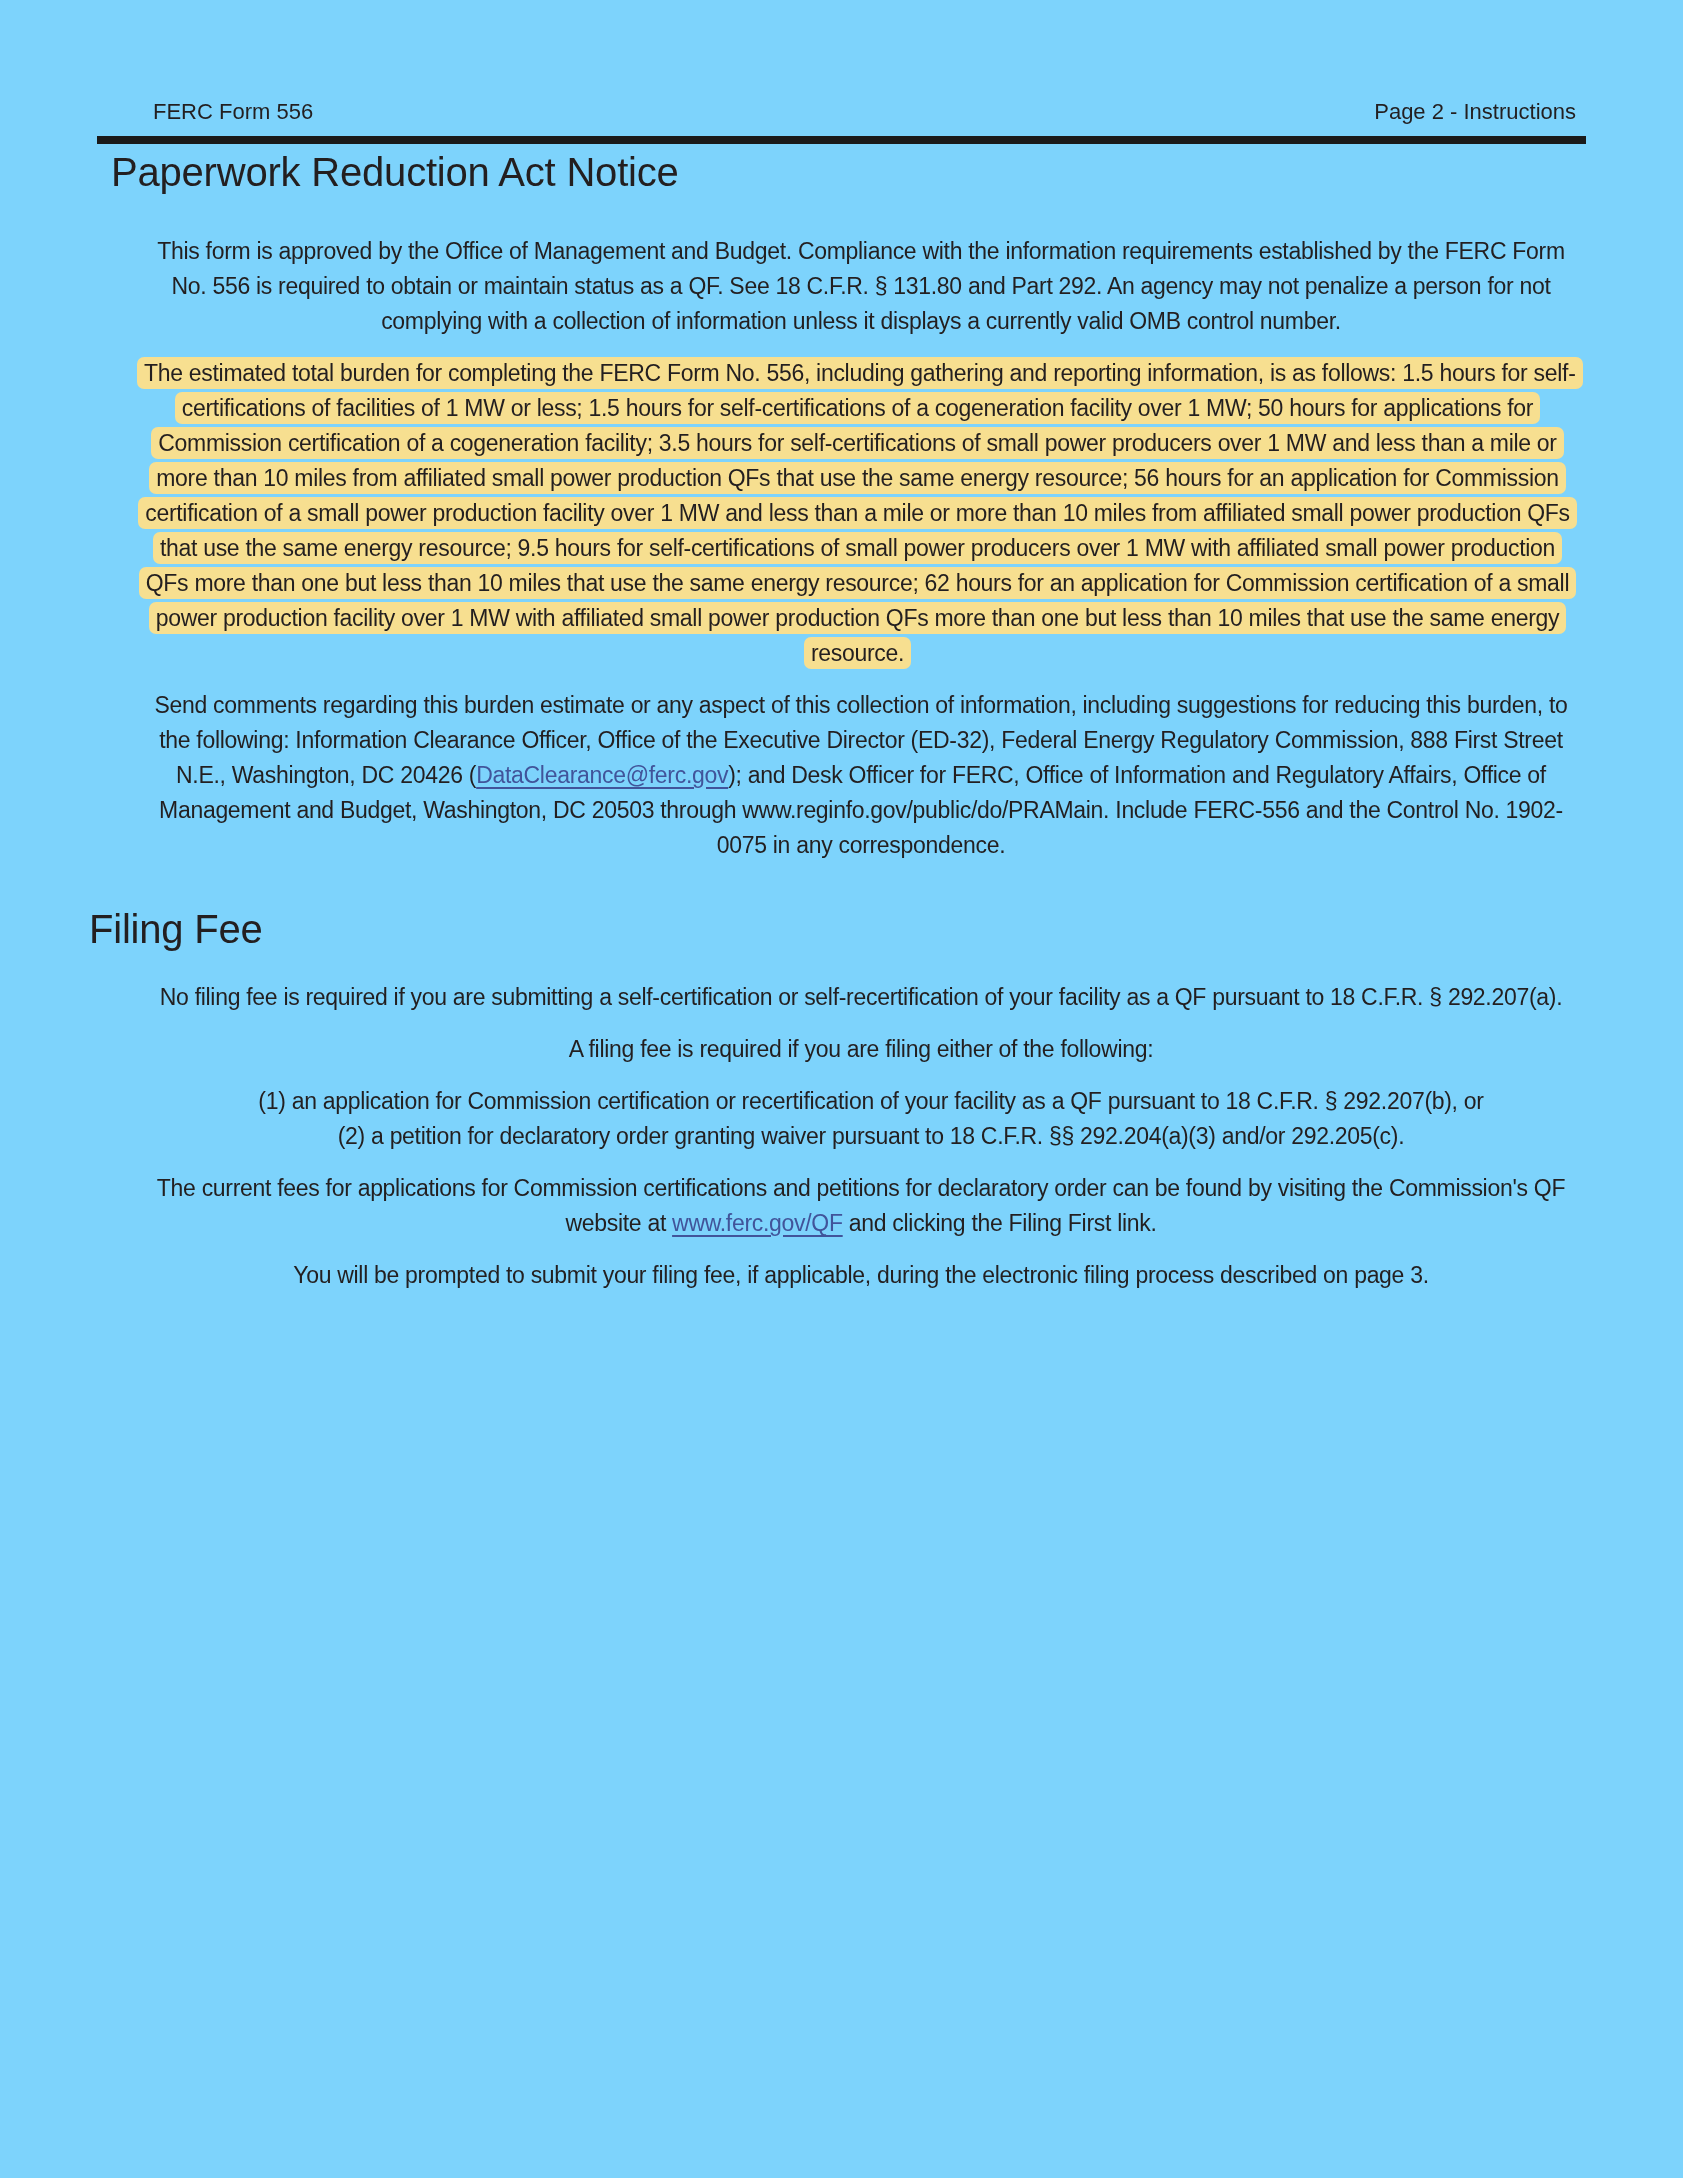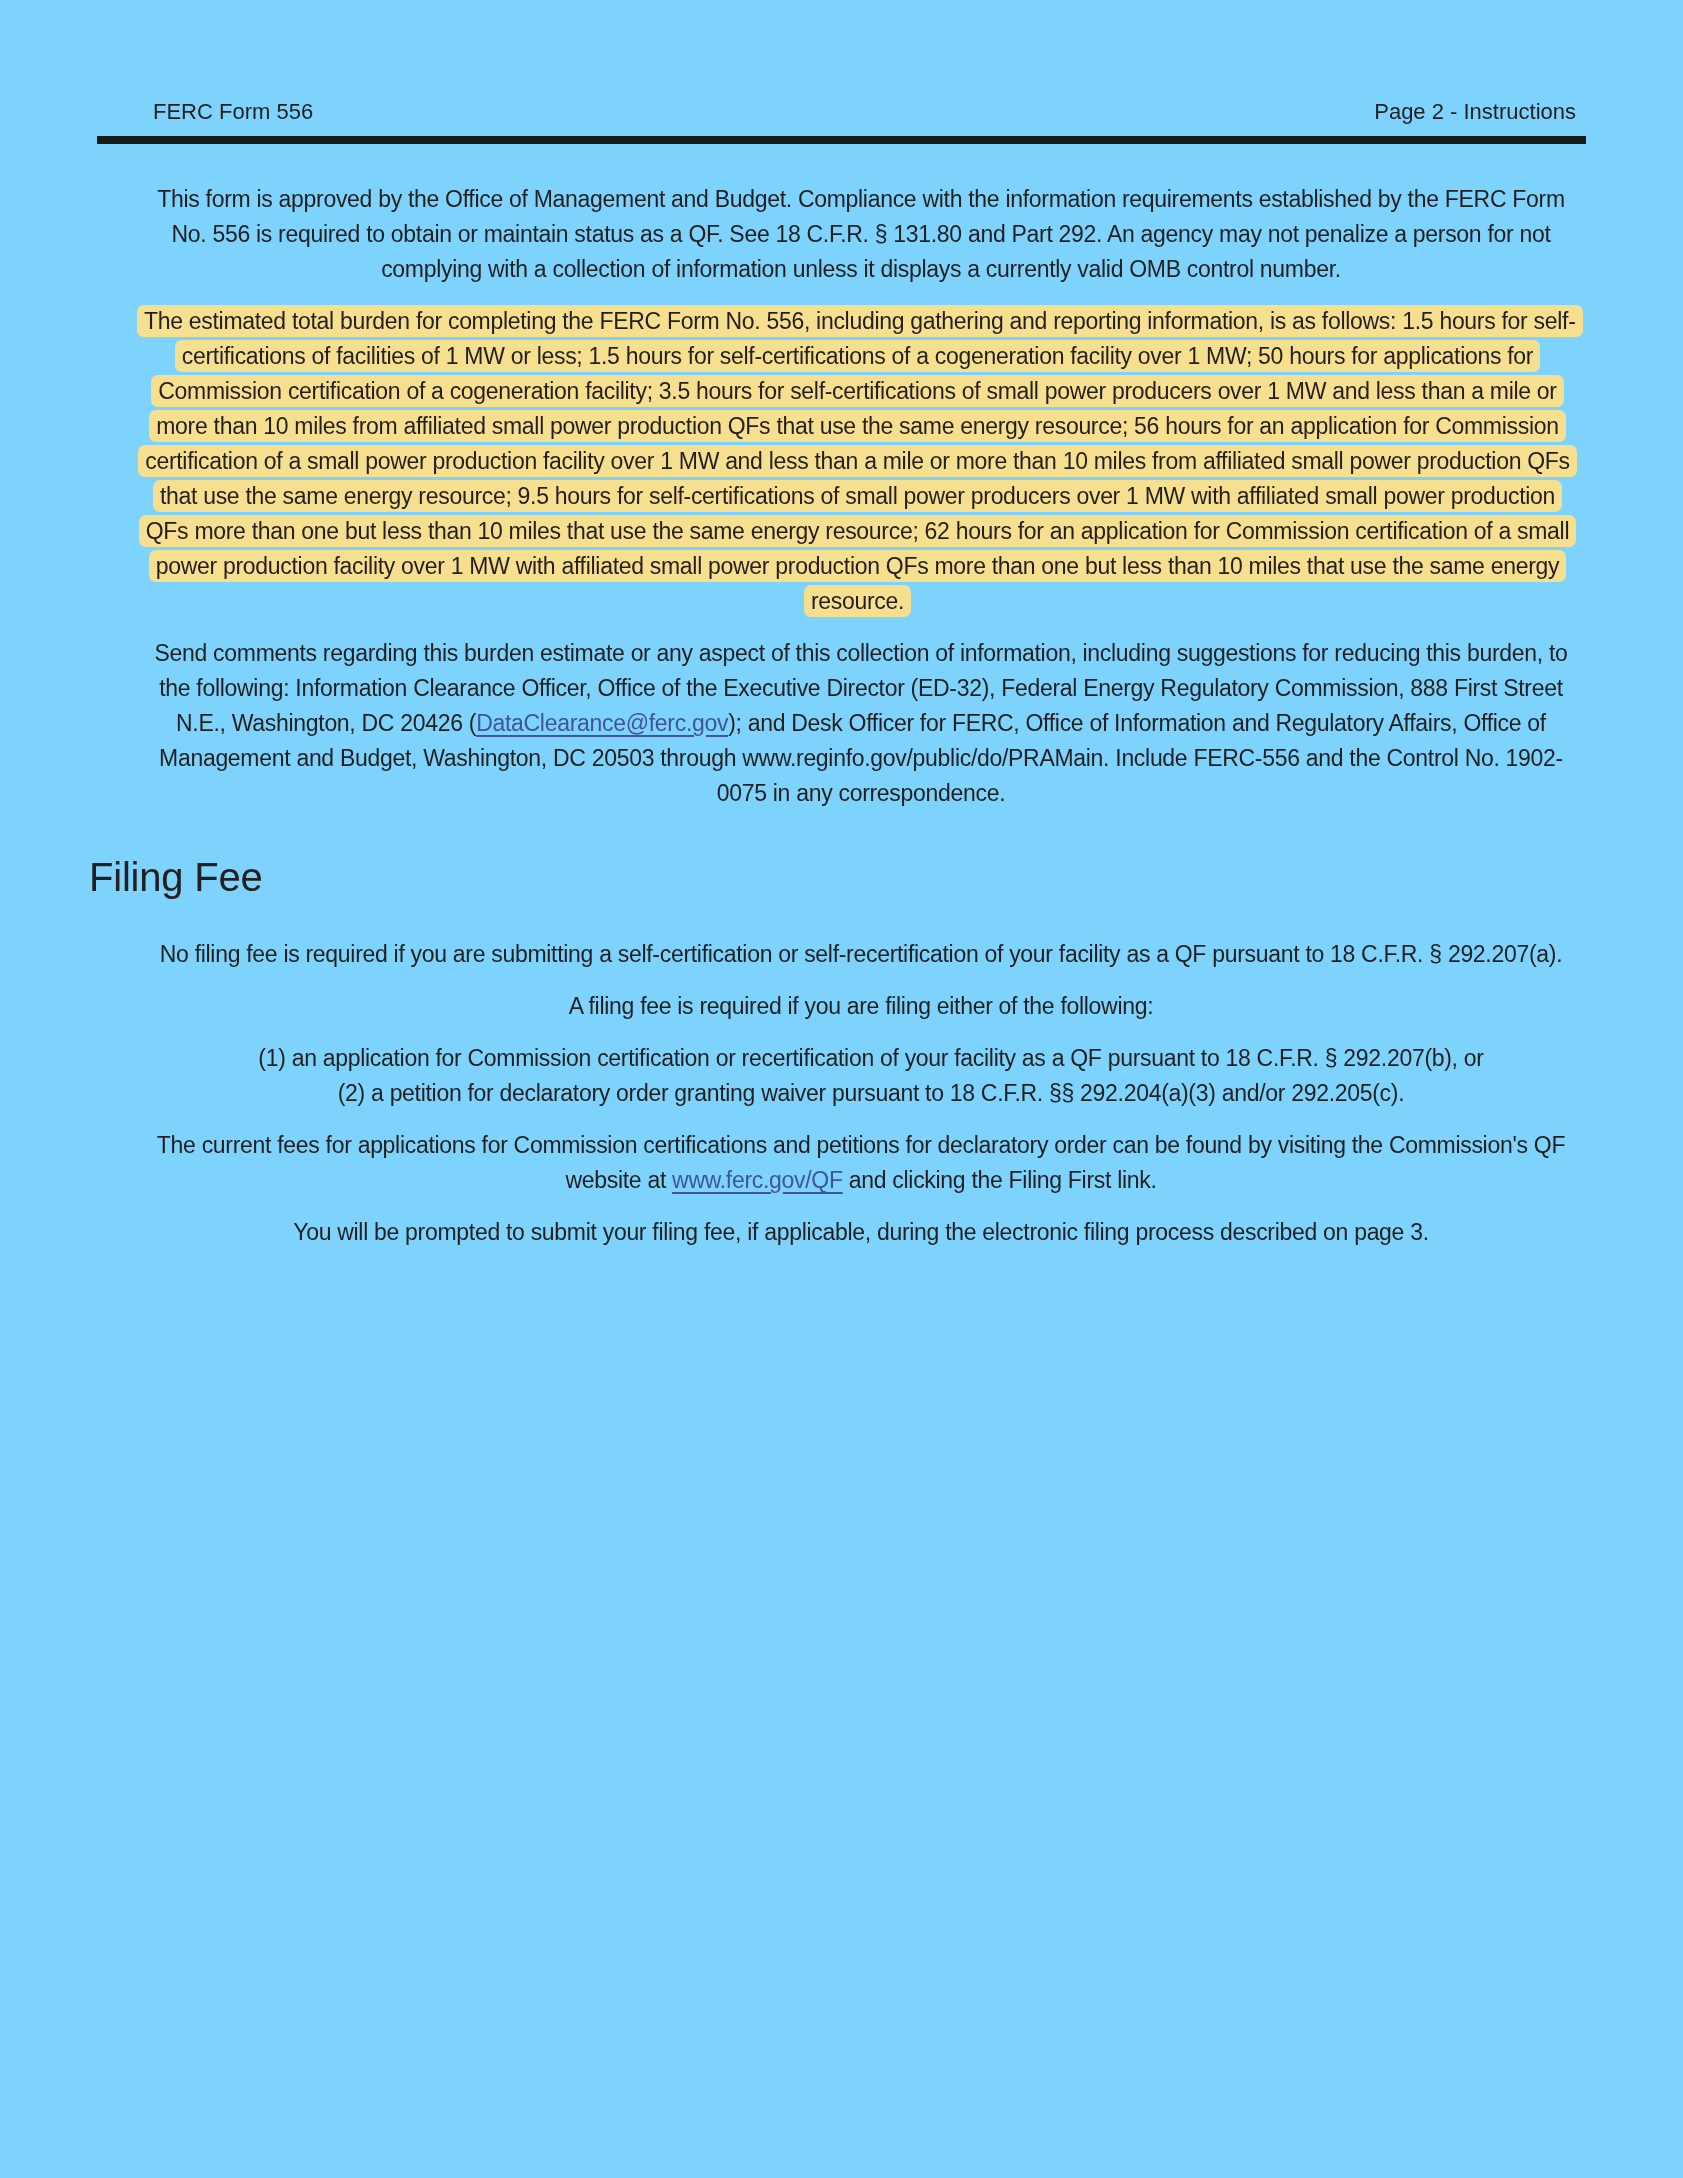--- a/index.html
+++ b/index.html
@@ -46,21 +46,21 @@
     font-weight: 400;
     letter-spacing: -0.2px;
   }
   .body {
     margin: 38px 106px 0 144px;
     width: 1434px;
     font-size: 23px;
     line-height: 35px;
     letter-spacing: -0.3px;
   }
-  .body2 { margin-top: 36px; }
+  .body2 { margin-top: 27px; }
   .body p { margin: 0 0 17px 0; text-align: center; }
   .body .list { margin: 0 0 17px 20px; }
   .body .list p { margin: 0; }
   mark.burden-highlight {
     background: var(--highlight);
     color: inherit;
     padding: 3px 7px;
     margin-left: -7px;
     border-radius: 7px;
     -webkit-box-decoration-break: clone;
@@ -78,20 +78,21 @@
 
 <div class="page">
 
   <div class="header">
     <span>FERC Form 556</span>
     <span>Page 2 - Instructions</span>
   </div>
 
   <div class="header-rule"></div>
 
+  <h1 class="section-title">Paperwork Reduction Act Notice</h1>
 
   <div class="body">
     <p>This form is approved by the Office of Management and Budget. Compliance with the information requirements established by the FERC Form No. 556 is required to obtain or maintain status as a QF.  See 18 C.F.R. § 131.80 and Part 292.  An agency may not penalize a person for not complying with a collection of information unless it displays a currently valid OMB control number.</p>
 
     <p><mark class="burden-highlight">The estimated total burden for completing the FERC Form No. 556, including gathering and reporting information, is as follows: 1.5 hours for self-certifications of facilities of 1 MW or less; 1.5 hours for self-certifications of a cogeneration facility over 1 MW; 50 hours for applications for Commission certification of a cogeneration facility; 3.5 hours for self-certifications of small power producers over 1 MW and less than a mile or more than 10 miles from affiliated small power production QFs that use the same energy resource; 56 hours for an application for Commission certification of a small power production facility over 1 MW and less than a mile or more than 10 miles from affiliated small power production QFs that use the same energy resource; 9.5 hours for self-certifications of small power producers over 1 MW with affiliated small power production QFs more than one but less than 10 miles that use the same energy resource; 62 hours for an application for Commission certification of a small power production facility over 1 MW with affiliated small power production QFs more than one but less than 10 miles that use the same energy resource.</mark></p>
 
     <p><span>Send comments regarding this burden estimate or any aspect of this collection of information, including suggestions for reducing this burden, to the following: Information Clearance Officer, Office of the Executive Director (ED-32), Federal Energy Regulatory Commission, 888 First Street N.E., Washington, DC 20426 (</span><a class="doc-link">DataClearance@ferc.gov</a><span>); and Desk Officer for FERC, Office of Information and Regulatory Affairs, Office of Management and Budget, Washington, DC 20503 through www.reginfo.gov/public/do/PRAMain. Include FERC-556 and the Control No. 1902-0075 in any correspondence.</span></p>
   </div>
 
   <h2 class="section-title">Filing Fee</h2>

